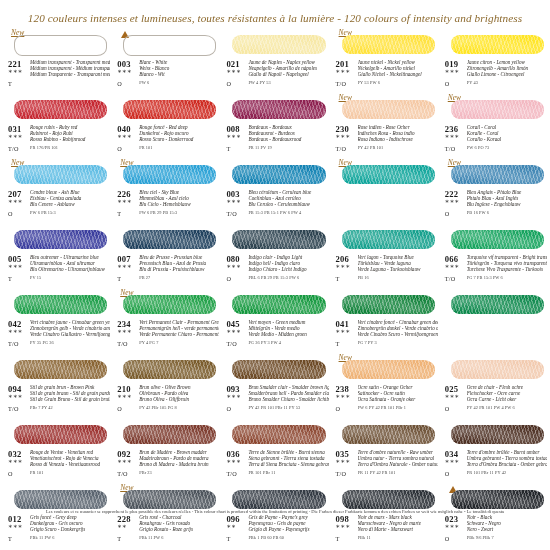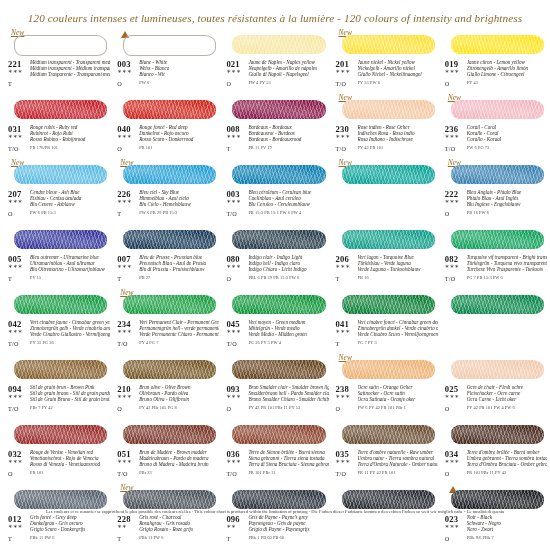--- a/index.html
+++ b/index.html
@@ -519,21 +519,21 @@
             <div class="pigment">PB 16</div>
           </div>
         </div>
         <div class="cell">
           <div class="swatch-wrap">
             <div class="swatch rough" style="background: rgb(23, 164, 95);">
               <div class="swatch-tex"></div>
             </div>
           </div>
           <div class="info">
-            <div class="code">082</div>
+            <div class="code">066</div>
             <div class="stars">∗∗∗</div>
             <div class="opacity">T/O</div>
             <div class="names">
               <span>Turquoise vif transparent - Bright transparent turquoise</span>
               <span>Türkisgrün - Turquesa vivo transparente</span>
               <span>Turchese Vivo Trasparente - Turkoois</span>
             </div>
             <div class="pigment">PG 7 PB 15:3 PW 6</div>
           </div>
         </div>
@@ -732,21 +732,21 @@
             <div class="pigment">PR 101</div>
           </div>
         </div>
         <div class="cell">
           <div class="swatch-wrap">
             <div class="swatch rough" style="background: rgb(125, 59, 46);">
               <div class="swatch-tex"></div>
             </div>
           </div>
           <div class="info">
-            <div class="code">051</div>
+            <div class="code">092</div>
             <div class="stars">∗∗∗</div>
             <div class="opacity">T/O</div>
             <div class="names">
               <span>Brun de Madère - Brown madder</span>
               <span>Madeirabraun - Pardo de madera</span>
               <span>Bruno di Madera - Madeira bruin</span>
             </div>
             <div class="pigment">PBr 23</div>
           </div>
         </div>
@@ -860,20 +860,31 @@
             </div>
             <div class="pigment">PBk 1 PB 60 PB 60</div>
           </div>
         </div>
         <div class="cell">
           <div class="swatch-wrap">
             <div class="swatch rough" style="background: rgb(45, 50, 56);">
               <div class="swatch-tex"></div>
             </div>
           </div>
+          <div class="info">
+            <div class="code">098</div>
+            <div class="stars">∗∗∗</div>
+            <div class="opacity">T</div>
+            <div class="names">
+              <span>Noir de mars - Mars black</span>
+              <span>Marsschwarz - Negro de marte</span>
+              <span>Nero di Marte - Marszwart</span>
+            </div>
+            <div class="pigment">PBk 11</div>
+          </div>
         </div>
         <div class="cell">
           <div class="swatch-wrap">
             <div class="tri-mark"></div>
             <div class="swatch rough" style="background: rgb(35, 38, 43);">
               <div class="swatch-tex"></div>
             </div>
           </div>
           <div class="info">
             <div class="code">023</div>

